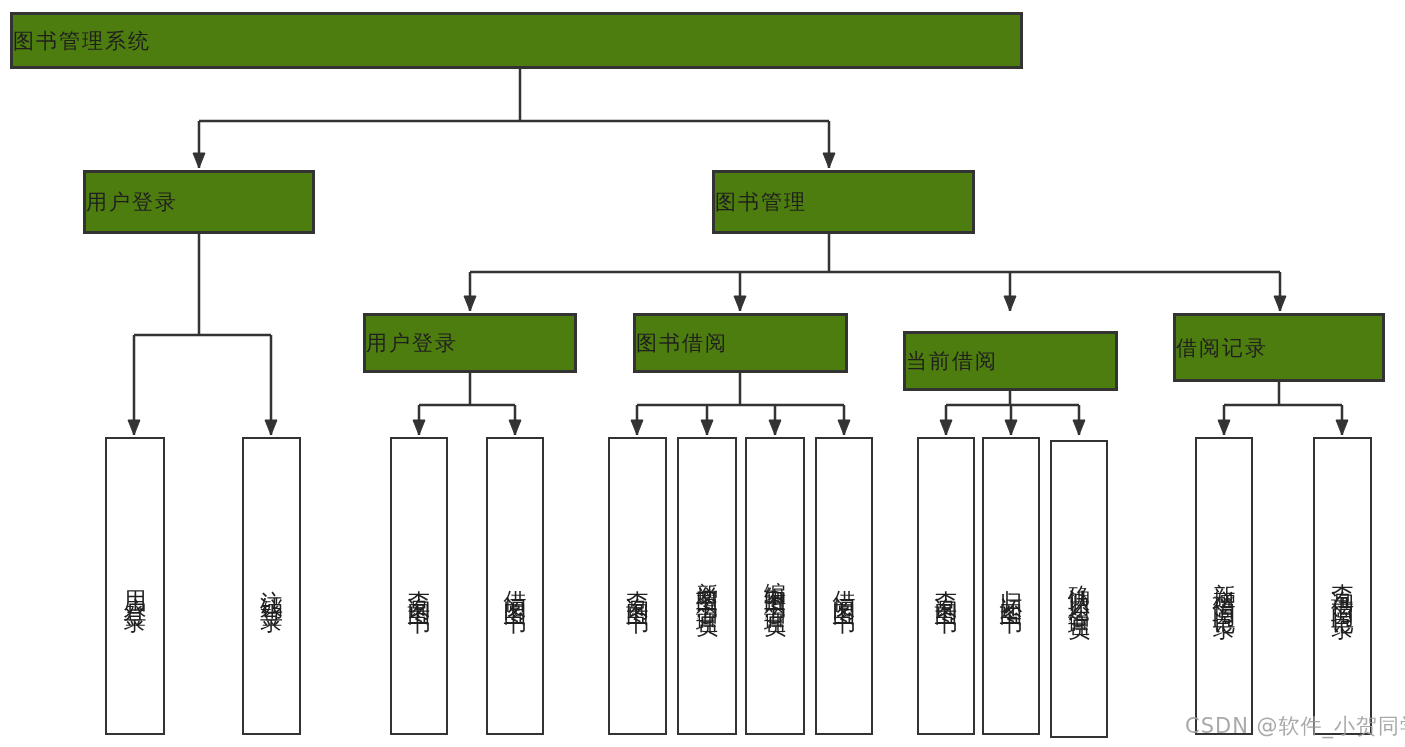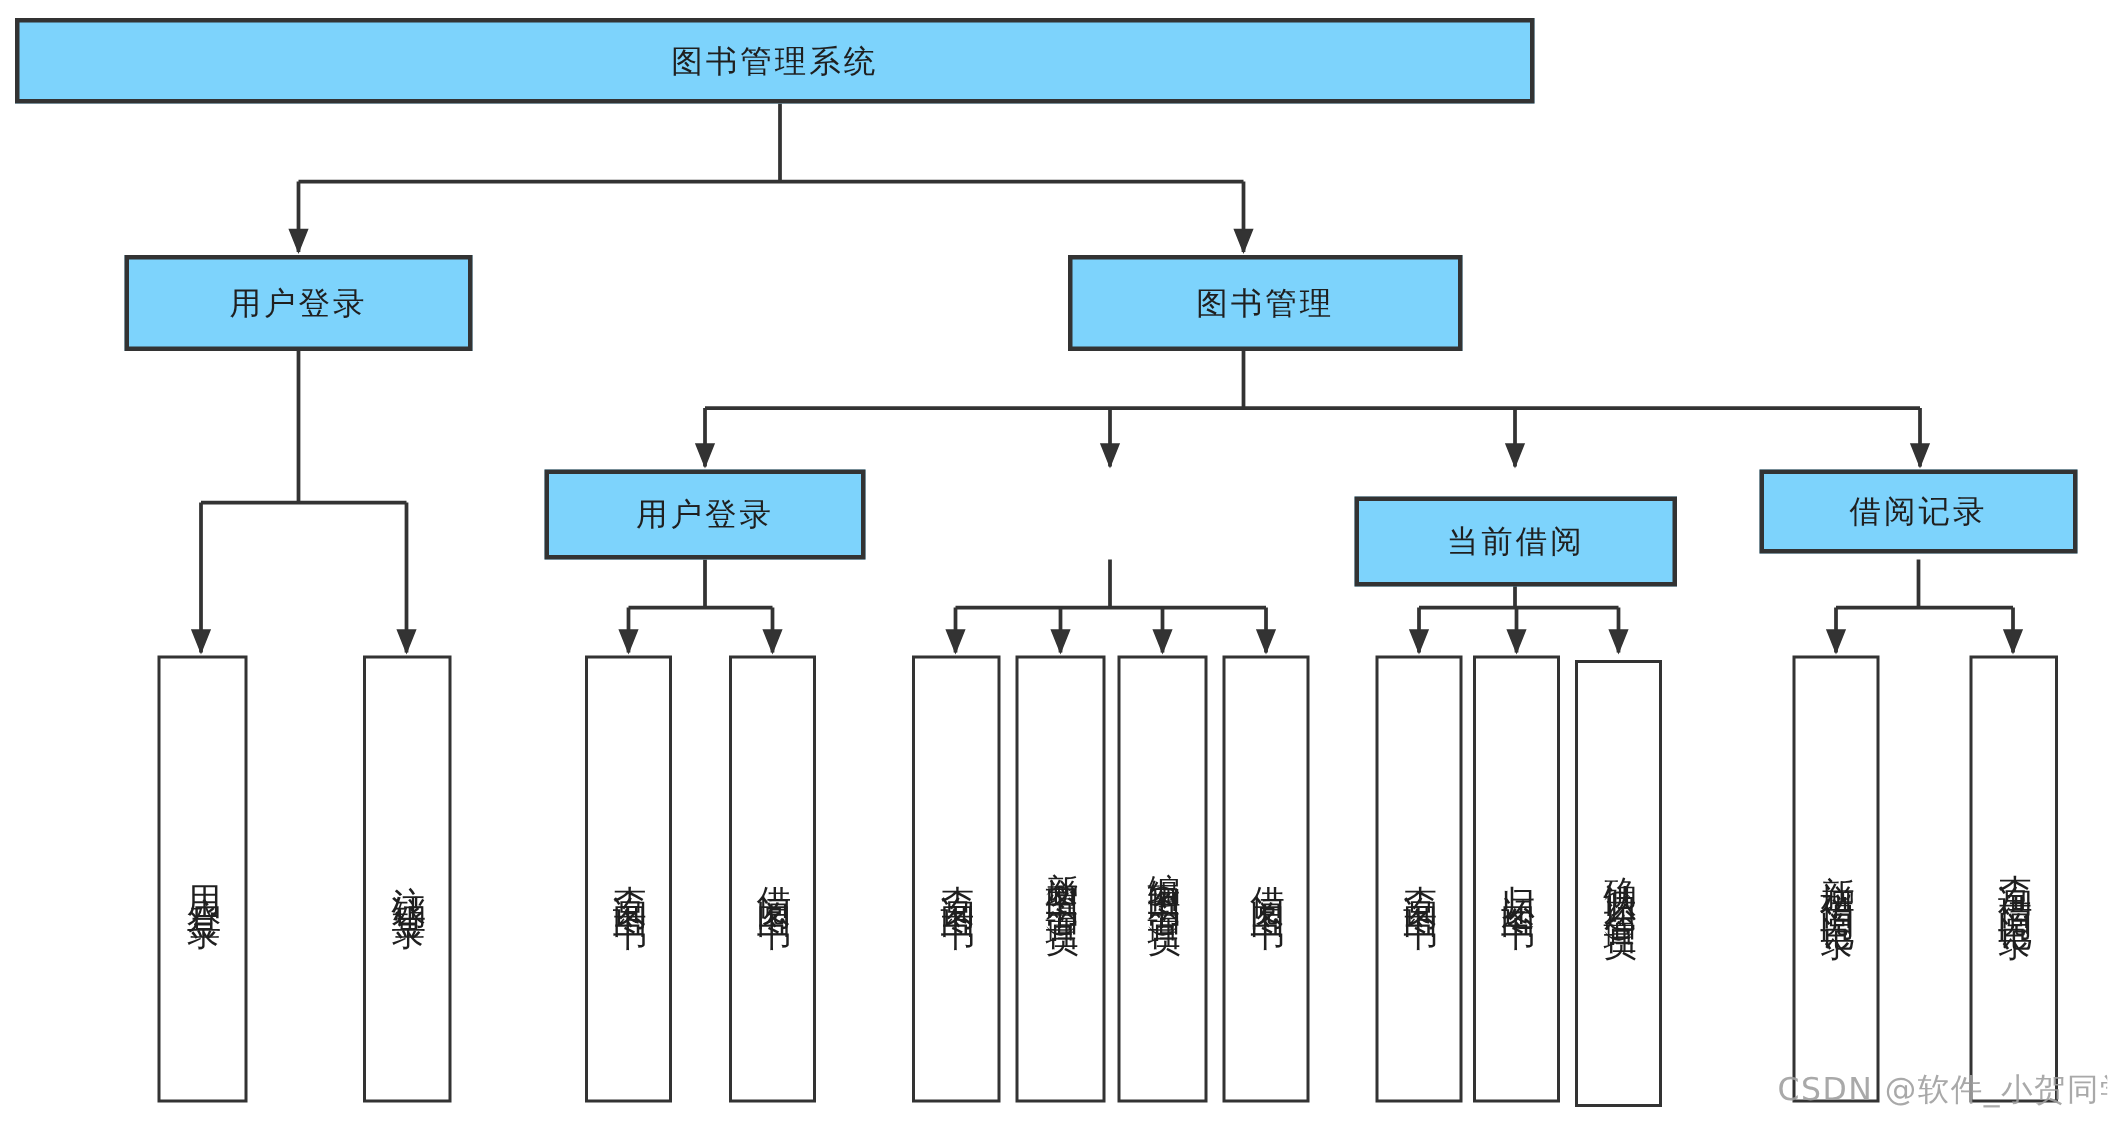--- a/index.html
+++ b/index.html
@@ -6,24 +6,24 @@
   body{font-family:"DejaVu Sans","Liberation Sans",sans-serif;}
   #canvas{
     position:relative;
     width:1405px;height:747px;
     background:#ffffff;
     overflow:hidden;
   }
   #wires{position:absolute;left:0;top:0;z-index:1;}
   .hbox{
     position:absolute;z-index:2;
-    background:#7dd3fc;
+    background:#4d7c0f;
     border:3px solid #333333;
     box-sizing:border-box;
-    display:flex;align-items:center;justify-content:center;
+    display:flex;align-items:center;
     font-size:21px;color:#1f1f1f;letter-spacing:2px;
   }
   .vbox{
     position:absolute;z-index:2;
     background:#ffffff;
     border:2.5px solid #333333;
     box-sizing:border-box;
     display:flex;align-items:center;justify-content:center;
     top:437px;height:298px;
   }
@@ -105,24 +105,27 @@
   <div class="hbox" style="left:83px;top:170px;width:232px;height:64px">
     <span>用户登录</span>
   </div>
   <div class="hbox" style="left:712px;top:170px;width:263px;height:64px">
     <span>图书管理</span>
   </div>
 
   <div class="hbox" style="left:363px;top:313px;width:214px;height:60px">
     <span>用户登录</span>
   </div>
+  <div class="hbox" style="left:633px;top:313px;width:215px;height:60px">
+    <span>图书借阅</span>
+  </div>
   <div class="hbox" style="left:903px;top:331px;width:215px;height:60px">
     <span>当前借阅</span>
   </div>
-  <div class="hbox" style="left:1173px;top:313px;width:212px;height:56px">
+  <div class="hbox" style="left:1173px;top:313px;width:212px;height:69px">
     <span>借阅记录</span>
   </div>
 
   <div class="vbox" style="left:105px;width:60px">
     <span class="vtext">用户登录</span>
   </div>
   <div class="vbox" style="left:242px;width:59px">
     <span class="vtext">注销登录</span>
   </div>
 

